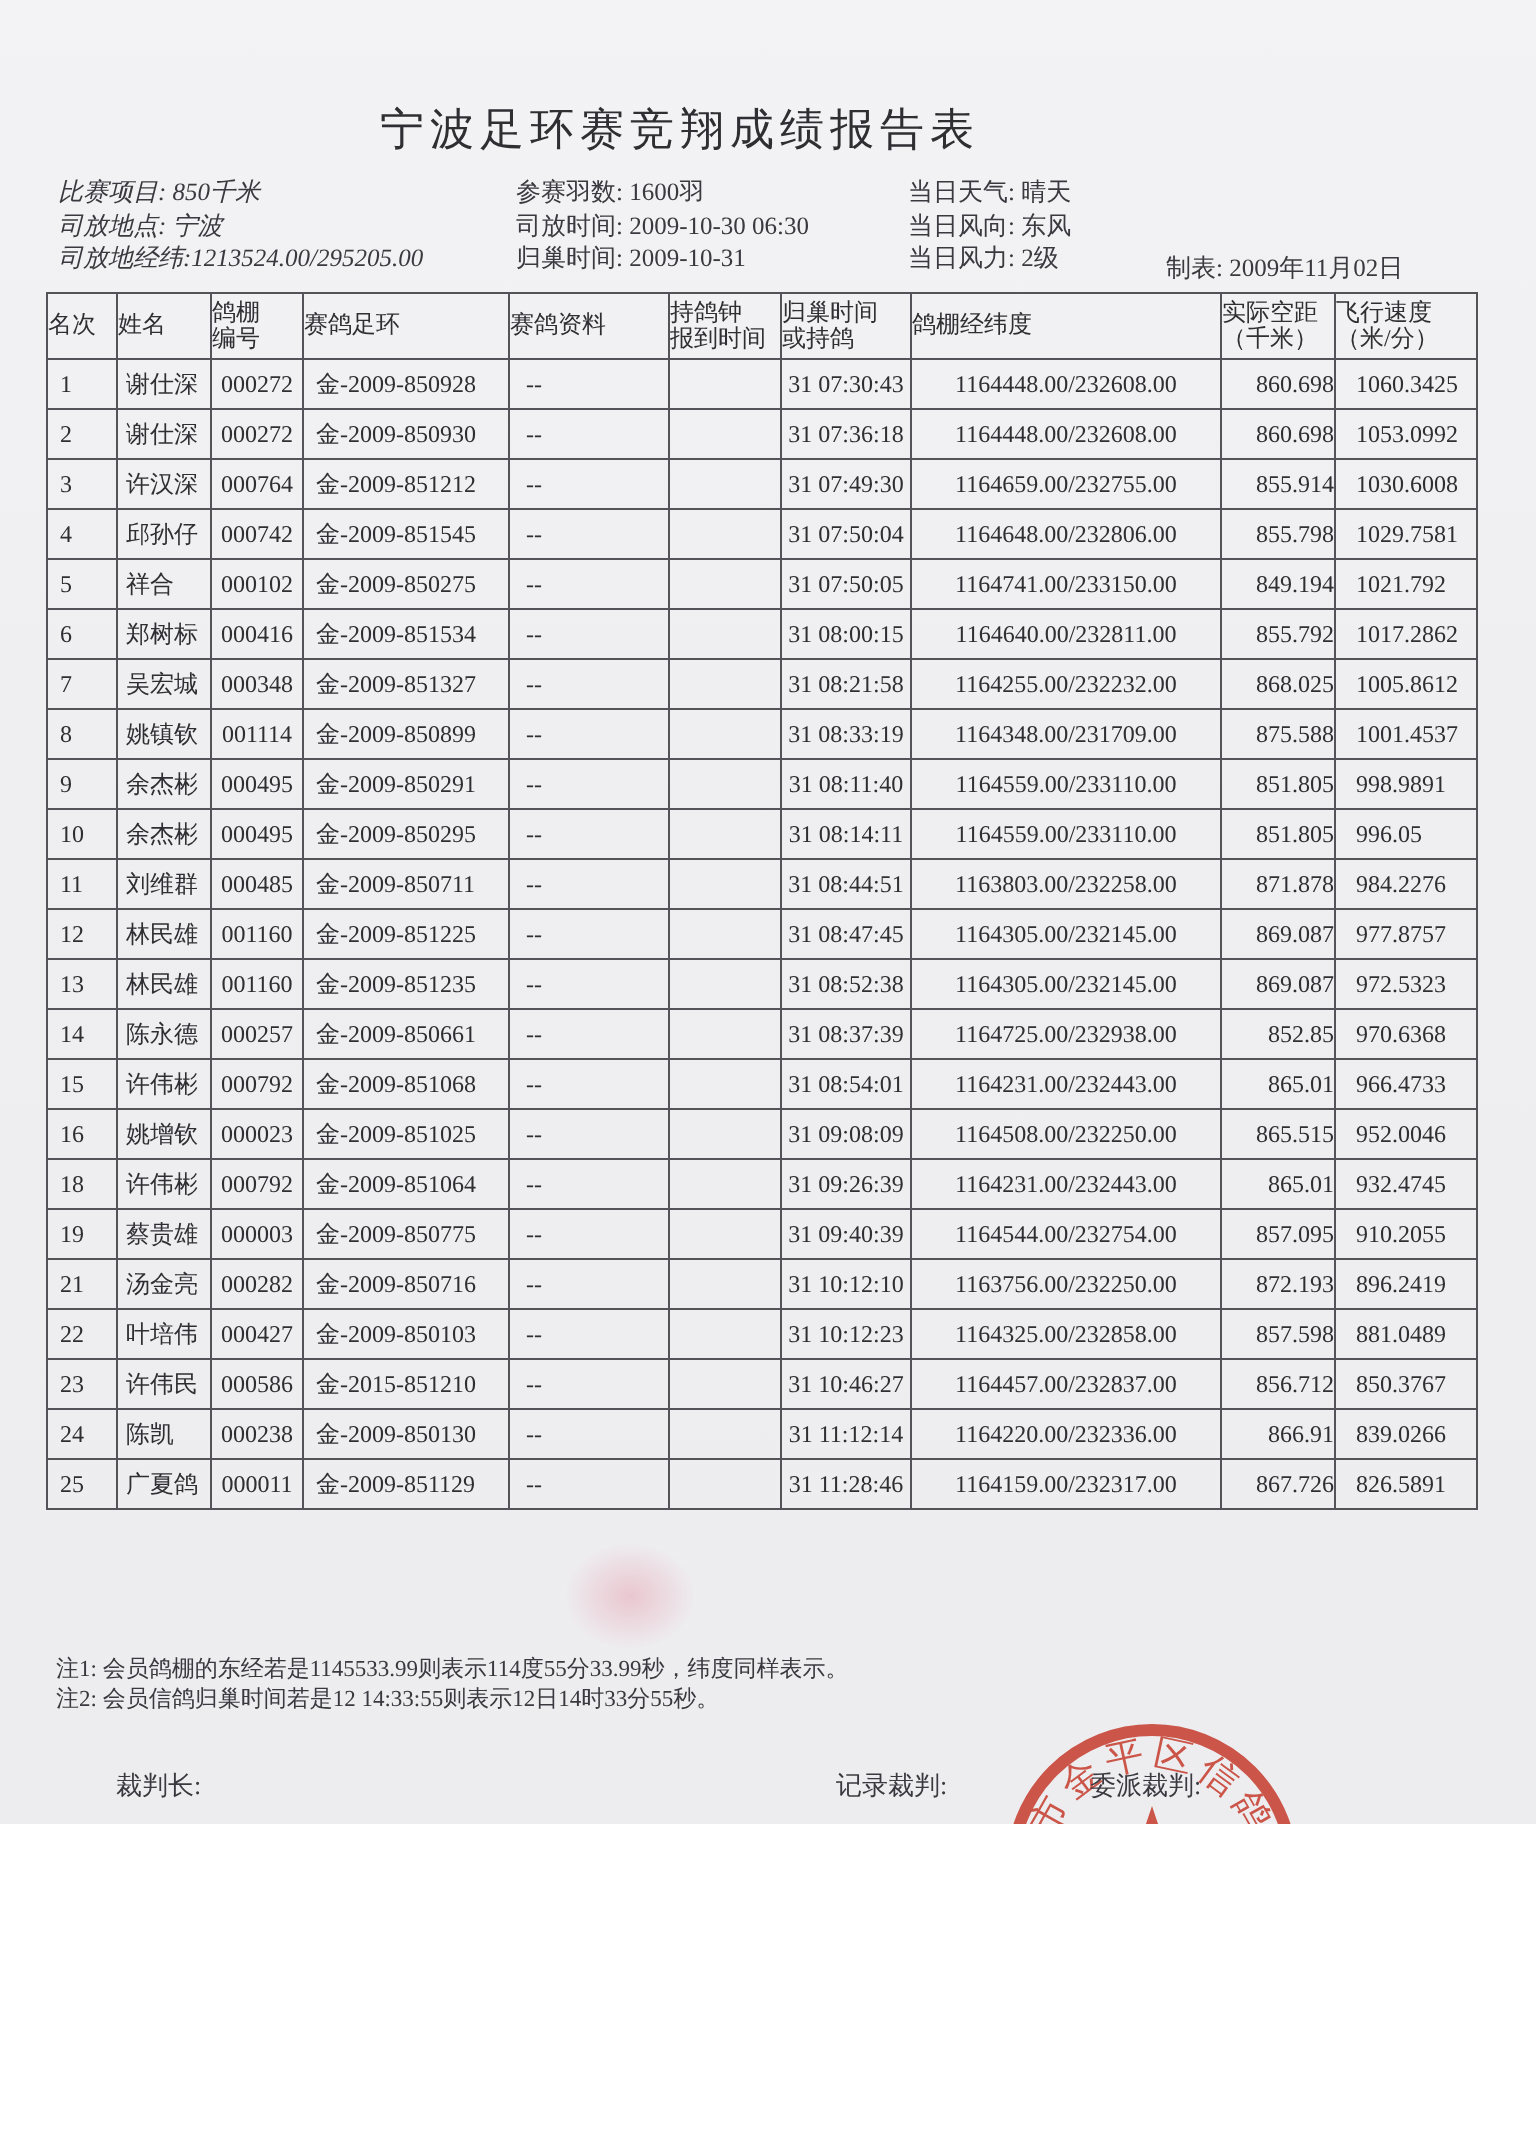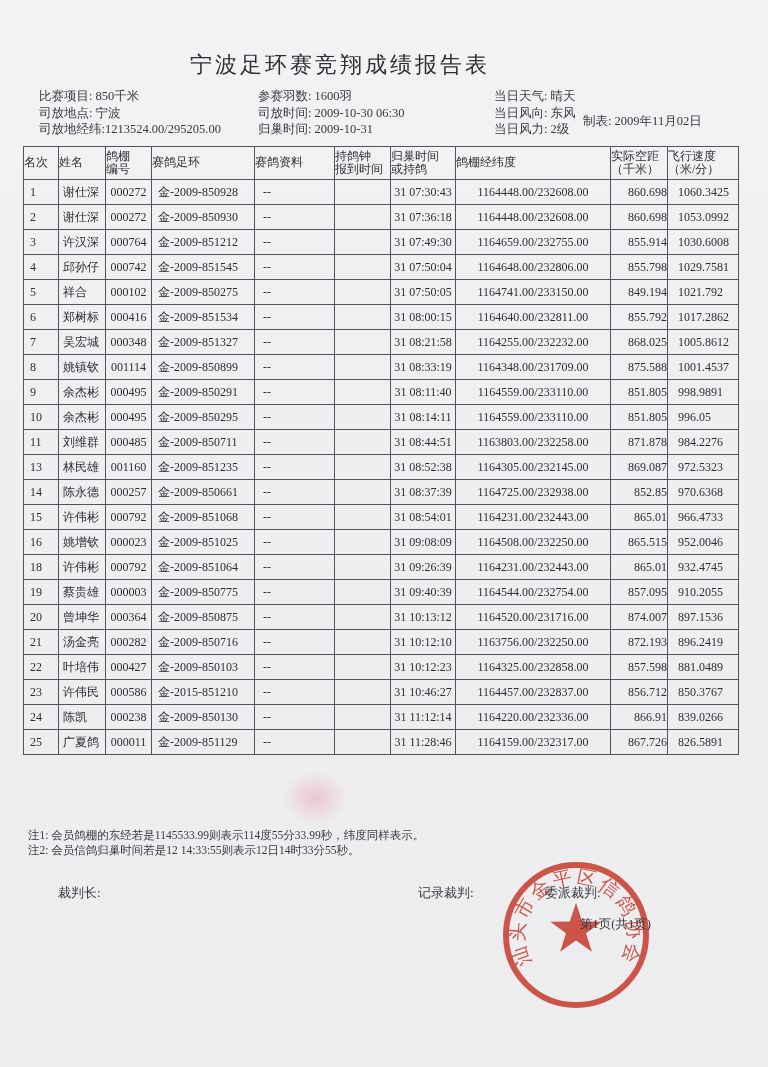--- a/index.html
+++ b/index.html
@@ -1,29 +1,29 @@
 <!DOCTYPE html>
 <html><head>
 <meta charset="utf-8">
 <style>
   * { margin:0; padding:0; box-sizing:border-box; }
   html,body { width:768px; }
   body { font-family:"Liberation Serif","DejaVu Serif",serif; }
   .page {
-    position:relative; width:768px; height:1067px;
+    position:relative; width:768px; height:912px;
     background:linear-gradient(180deg,#f3f2f4 0%,#efeef1 40%,#edecef 100%);
     color:#35343a; overflow:hidden;
   }
   .title {
     position:absolute; top:50px; left:110px; width:460px;
     text-align:center; font-size:22px; letter-spacing:3px; color:#2f2e33;
   }
   .meta-col { position:absolute; font-size:12.5px; line-height:16.5px; white-space:nowrap; color:#3a393f;}
   .meta-col div { height:16.5px; }
-  .made-label { position:absolute; left:583px; top:113px; font-size:12.5px; white-space:nowrap; color:#3a393f;}
+  .made-label { position:absolute; left:583px; top:126px; font-size:12.5px; white-space:nowrap; color:#3a393f;}
   table.results {
     position:absolute; left:23px; top:146px; width:715px;
     border-collapse:collapse; table-layout:fixed;
     font-size:12px; color:#2f2e33;
   }
   table.results th, table.results td { border:1px solid #54535a; overflow:hidden; white-space:nowrap; }
   table.results th {
     font-weight:normal; text-align:left; vertical-align:middle;
     height:33px; line-height:13.5px; white-space:pre-line; font-size:12px; padding:2px 0;
   }
@@ -50,31 +50,31 @@
     background:radial-gradient(ellipse at center, rgba(226,118,140,.32) 0%, rgba(226,118,140,.12) 45%, transparent 72%);
   }
 </style>
 </head>
 <body>
 
 <div class="page">
 
   <div class="title">宁波足环赛竞翔成绩报告表</div>
 
-  <div class="meta-col" style="left:39px; top:88px;">
+  <div class="meta-col" style="left:29px; top:88px;font-style:italic;">
     <div>比赛项目: 850千米</div>
     <div>司放地点: 宁波</div>
     <div>司放地经纬:1213524.00/295205.00</div>
   </div>
   <div class="meta-col" style="left:258px; top:88px;">
     <div>参赛羽数: 1600羽</div>
     <div>司放时间: 2009-10-30 06:30</div>
     <div>归巢时间: 2009-10-31</div>
   </div>
-  <div class="meta-col" style="left:494px; top:88px;">
+  <div class="meta-col" style="left:454px; top:88px;">
     <div>当日天气: 晴天</div>
     <div>当日风向: 东风</div>
     <div>当日风力: 2级</div>
   </div>
   <div class="made-label">制表: 2009年11月02日</div>
 
   <table class="results">
     <colgroup>
       <col style="width:35px">
         <col style="width:47px">
@@ -233,20 +233,32 @@
           <td class="c-loft">000485</td>
           <td class="c-ring">金-2009-850711</td>
           <td class="c-info">--</td>
           <td class="c-clock"></td>
           <td class="c-arr">31 08:44:51</td>
           <td class="c-coord">1163803.00/232258.00</td>
           <td class="c-dist">871.878</td>
           <td class="c-speed">984.2276</td>
         </tr>
         <tr>
+          <td class="c-rank">12</td>
+          <td class="c-name">林民雄</td>
+          <td class="c-loft">001160</td>
+          <td class="c-ring">金-2009-851225</td>
+          <td class="c-info">--</td>
+          <td class="c-clock"></td>
+          <td class="c-arr">31 08:47:45</td>
+          <td class="c-coord">1164305.00/232145.00</td>
+          <td class="c-dist">869.087</td>
+          <td class="c-speed">977.8757</td>
+        </tr>
+        <tr>
           <td class="c-rank">13</td>
           <td class="c-name">林民雄</td>
           <td class="c-loft">001160</td>
           <td class="c-ring">金-2009-851235</td>
           <td class="c-info">--</td>
           <td class="c-clock"></td>
           <td class="c-arr">31 08:52:38</td>
           <td class="c-coord">1164305.00/232145.00</td>
           <td class="c-dist">869.087</td>
           <td class="c-speed">972.5323</td>
@@ -303,32 +315,20 @@
           <td class="c-rank">19</td>
           <td class="c-name">蔡贵雄</td>
           <td class="c-loft">000003</td>
           <td class="c-ring">金-2009-850775</td>
           <td class="c-info">--</td>
           <td class="c-clock"></td>
           <td class="c-arr">31 09:40:39</td>
           <td class="c-coord">1164544.00/232754.00</td>
           <td class="c-dist">857.095</td>
           <td class="c-speed">910.2055</td>
-        </tr>
-        <tr>
-          <td class="c-rank">20</td>
-          <td class="c-name">曾坤华</td>
-          <td class="c-loft">000364</td>
-          <td class="c-ring">金-2009-850875</td>
-          <td class="c-info">--</td>
-          <td class="c-clock"></td>
-          <td class="c-arr">31 10:13:12</td>
-          <td class="c-coord">1164520.00/231716.00</td>
-          <td class="c-dist">874.007</td>
-          <td class="c-speed">897.1536</td>
         </tr>
         <tr>
           <td class="c-rank">21</td>
           <td class="c-name">汤金亮</td>
           <td class="c-loft">000282</td>
           <td class="c-ring">金-2009-850716</td>
           <td class="c-info">--</td>
           <td class="c-clock"></td>
           <td class="c-arr">31 10:12:10</td>
           <td class="c-coord">1163756.00/232250.00</td>

